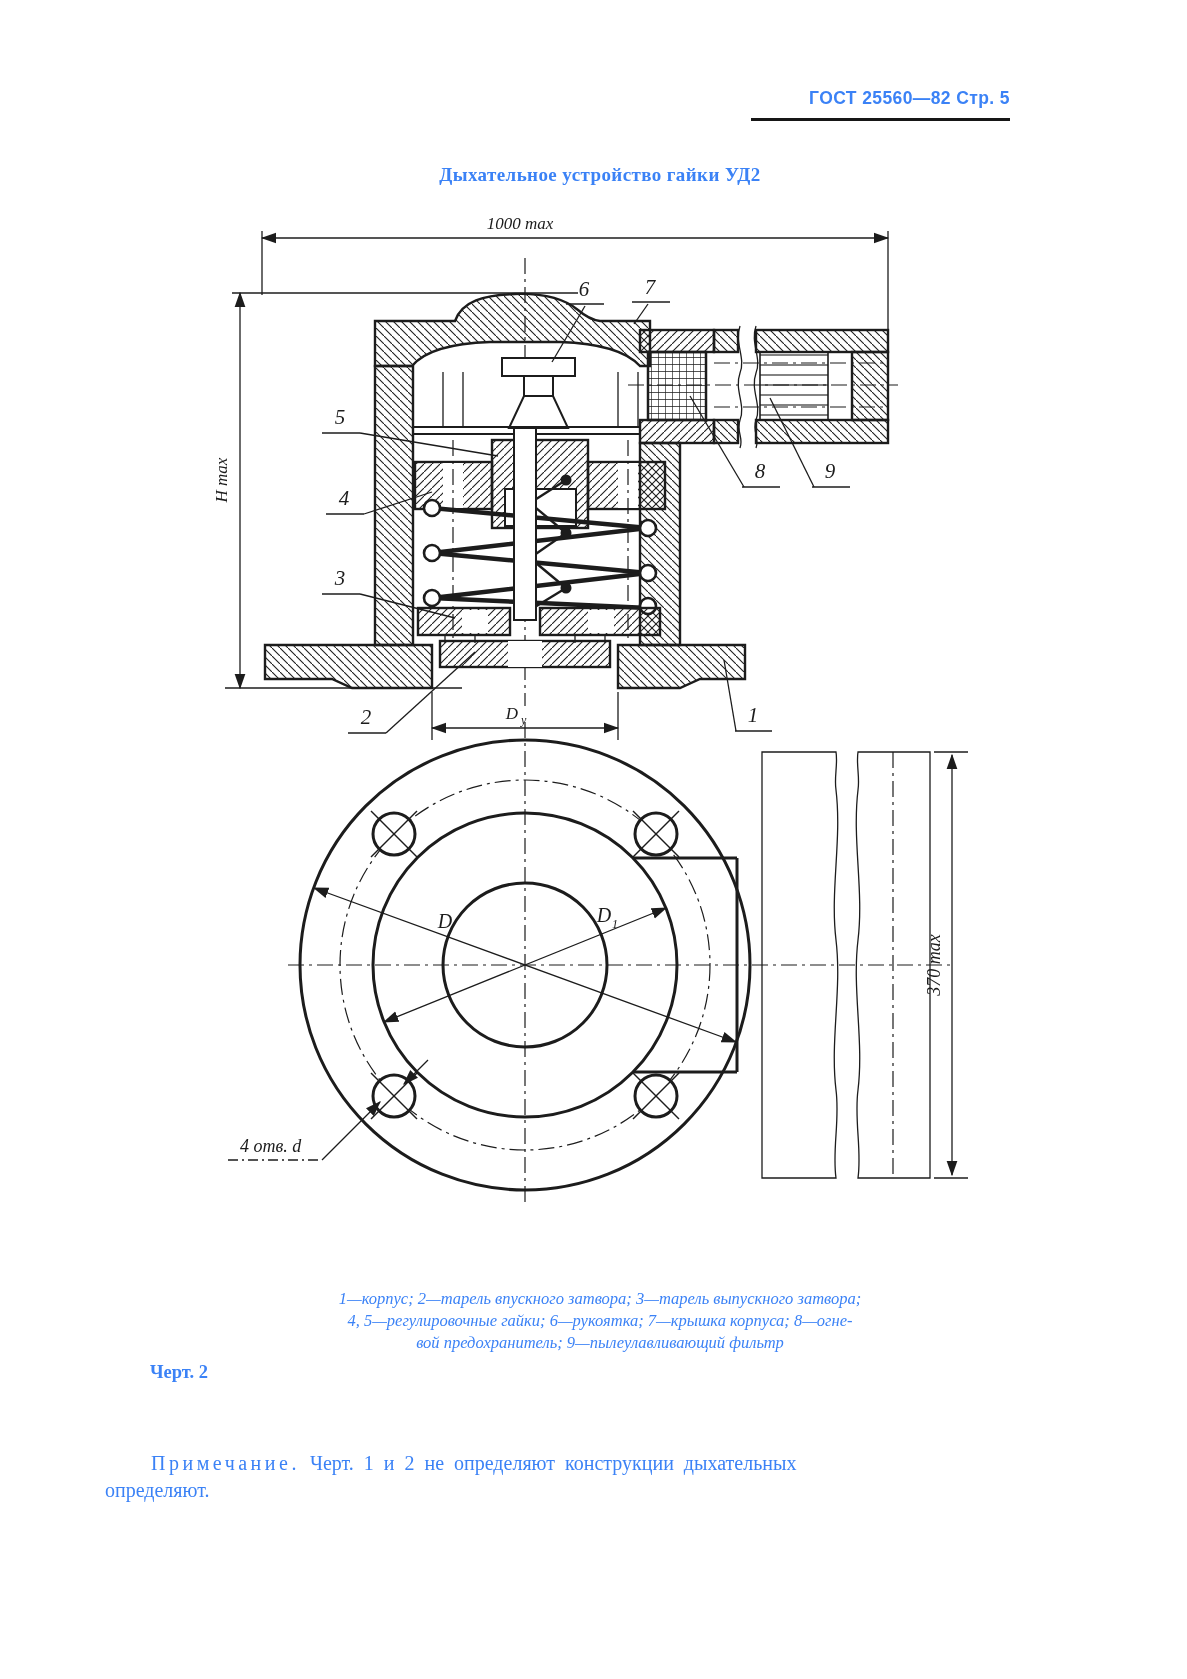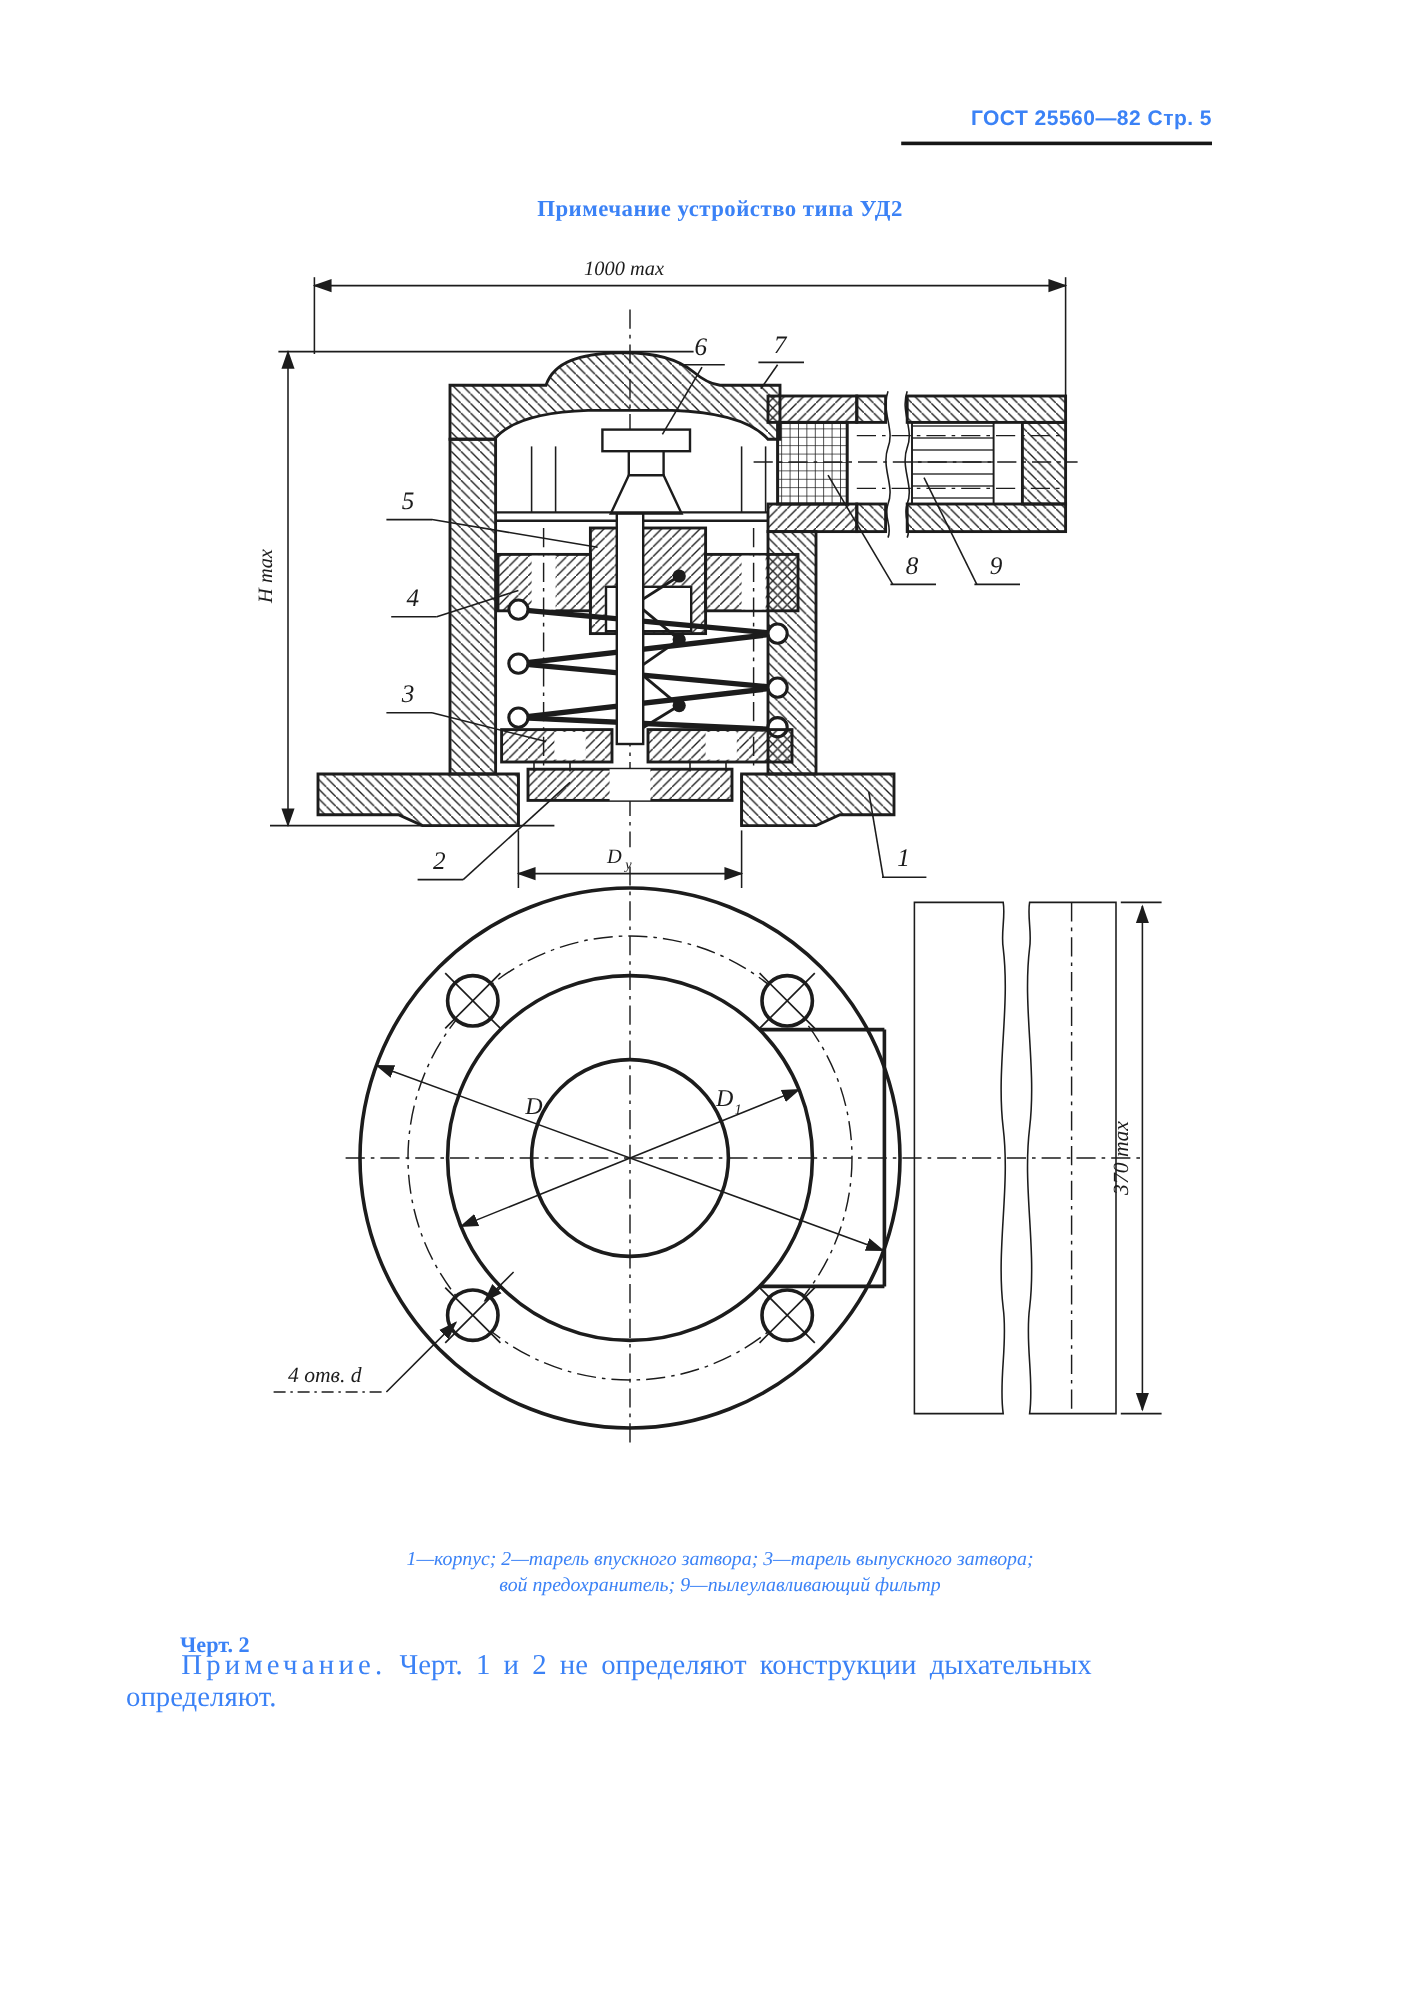--- a/index.html
+++ b/index.html
@@ -7,42 +7,42 @@
         font-family:"Liberation Serif","DejaVu Serif",serif;color:#3b82f6;overflow:hidden;margin:0 auto;}
   .hdr{position:absolute;left:751px;top:88px;width:259px;text-align:right;
        font-family:"Liberation Sans","DejaVu Sans",sans-serif;font-weight:bold;font-size:17.5px;
        letter-spacing:.4px;padding-bottom:9px;border-bottom:3.5px solid #161616;white-space:nowrap;}
   .ttl{position:absolute;left:150px;top:164px;width:900px;text-align:center;
        font-weight:bold;font-size:19px;letter-spacing:.4px;}
   .cap{position:absolute;left:145px;top:1288px;width:910px;text-align:center;
        font-size:16.5px;line-height:22px;font-style:italic;}
   .chert{position:absolute;left:150px;top:1362px;width:900px;text-align:left;
        font-weight:bold;font-size:18.5px;}
-  .note{position:absolute;left:105px;top:1375px;width:950px;font-size:24px;line-height:27px;}
+  .note{position:absolute;left:105px;top:1450px;width:950px;font-size:20px;line-height:27px;}
   .note .p1{text-indent:46px;word-spacing:5px;}
   .note .intro{letter-spacing:3.5px;}
   svg text.dim{font:italic 17px "Liberation Serif","DejaVu Serif",serif;fill:#1c1c1c;}
   svg text.sub{font:italic 12px "Liberation Serif","DejaVu Serif",serif;fill:#1c1c1c;}
   svg text.num{font:italic 21px "Liberation Serif","DejaVu Serif",serif;fill:#1c1c1c;}
   .thin{stroke:#1c1c1c;stroke-width:1.3;fill:none;}
   .med{stroke:#1c1c1c;stroke-width:2;fill:none;}
   .bold{stroke:#1c1c1c;stroke-width:3;fill:none;}
   .cl{stroke:#1c1c1c;stroke-width:1.2;fill:none;stroke-dasharray:16 5 3 5;}
   .hA{fill:url(#hatchA);stroke:#1c1c1c;stroke-width:2.4;}
   .hB{fill:url(#hatchB);stroke:#1c1c1c;stroke-width:2.4;}
   .wh{fill:#fff;stroke:#1c1c1c;stroke-width:2;}
   .whn{fill:#fff;stroke:none;}
 </style>
 </head>
 <body>
 
 <div class="page">
 
   <div class="hdr">ГОСТ 25560—82 Стр. 5</div>
-  <div class="ttl">Примечание устройство типа УД2</div>
+  <div class="ttl">Дыхательное устройство гайки УД2</div>
 
   <svg style="position:absolute;left:0;top:0;" width="1187" height="1280" viewBox="0 0 1187 1280">
     <defs>
       <pattern id="hatchA" patternUnits="userSpaceOnUse" width="8" height="8">
         <line x1="0" y1="0" x2="8" y2="8" stroke="#1c1c1c" stroke-width="1.1"></line>
       </pattern>
       <pattern id="hatchB" patternUnits="userSpaceOnUse" width="8" height="8">
         <line x1="0" y1="8" x2="8" y2="0" stroke="#1c1c1c" stroke-width="1.1"></line>
       </pattern>
       <pattern id="grid" patternUnits="userSpaceOnUse" width="7" height="7">
@@ -297,20 +297,21 @@
         <line class="thin" x1="934" y1="752" x2="968" y2="752"></line>
         <line class="thin" x1="934" y1="1178" x2="968" y2="1178"></line>
         <line class="thin" x1="952" y1="755" x2="952" y2="1175" marker-start="url(#arr)" marker-end="url(#arr)"></line>
         <text class="dim" x="940" y="965" text-anchor="middle" transform="rotate(-90 940 965)" style="font-size:18px">370 max</text>
       </g>
     </g>
   </svg>
 
   <div class="cap">
     <div>1—корпус; 2—тарель впускного затвора; 3—тарель выпускного затвора;</div>
+    <div>4, 5—регулировочные гайки; 6—рукоятка; 7—крышка корпуса; 8—огне-</div>
     <div>вой предохранитель; 9—пылеулавливающий фильтр</div>
   </div>
 
   <div class="chert">Черт. 2</div>
 
   <div class="note">
     <div class="p1">
       <span class="intro">Примечание.</span>
       <span>Черт. 1 и 2 не определяют  конструкции  дыхательных</span>
     </div>

